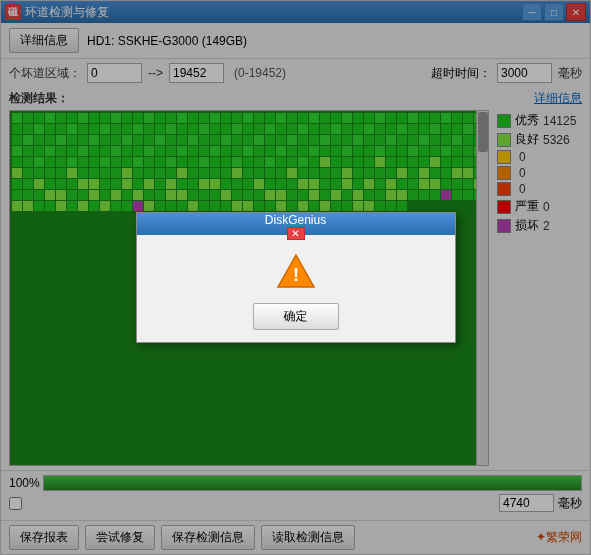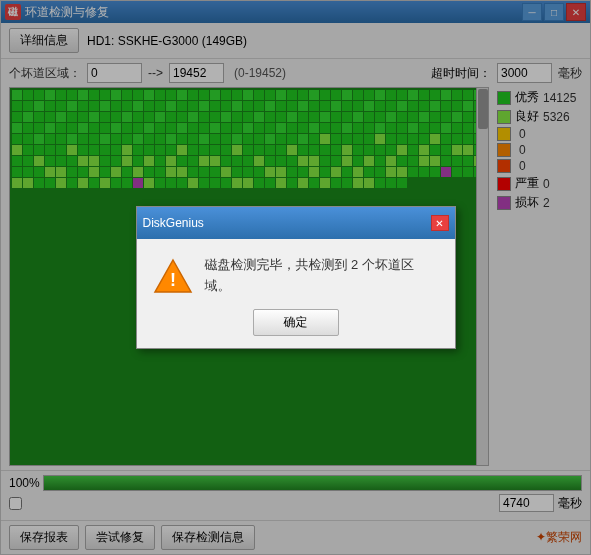--- a/index.html
+++ b/index.html
@@ -305,24 +305,25 @@
     }
     .dialog {
       background: #f0f0f0;
       border: 1px solid #888;
       width: 320px;
       box-shadow: 3px 3px 8px rgba(0,0,0,0.4);
     }
     .dialog-title-bar {
       background: linear-gradient(to bottom, #4a90d9, #2c6fad);
       color: white;
-      height: 32px;
+      height: 22px;
       display: flex;
       align-items: center;
       padding: 0 6px;
+      flex-direction: column;
     }
     .dialog-title-text { flex: 1; font-size: 12px; }
     .dialog-close-btn {
       width: 18px;
       height: 16px;
       background: #e84040;
       border: 1px solid #c03030;
       color: white;
       font-size: 10px;
       display: flex;
@@ -387,20 +388,24 @@
     <input class="range-input" type="text" value="0" style="">
     <span class="range-arrow">--&gt;</span>
     <input class="range-input" type="text" value="19452" style="">
     <span class="range-hint">(0-19452)</span>
     <span class="timeout-label">超时时间：</span>
     <input class="timeout-input" type="text" value="3000" style="">
     <span class="ms-label">毫秒</span>
   </div>
 
 
+  <div class="section-header">
+    <span class="section-title">检测结果：</span>
+    <span class="detail-link">详细信息</span>
+  </div>
 
   <div class="content-area">
 
     <div class="grid-container">
       <div class="grid-canvas" id="grid-canvas">
 
       <div class="grid-cell" style="background: rgb(51, 221, 51);"></div>
           <div class="grid-cell" style="background: rgb(34, 204, 34);"></div>
           <div class="grid-cell" style="background: rgb(34, 204, 34);"></div>
           <div class="grid-cell" style="background: rgb(51, 221, 51);"></div>
@@ -836,37 +841,37 @@
       <input type="checkbox" id="cb-repair" style="">
       <input class="repair-input" type="text" value="4740" style="">
       <span class="ms-label2">毫秒</span>
     </div>
   </div>
 
   <div class="bottom-buttons">
     <button class="btn-bottom">保存报表</button>
     <button class="btn-bottom">尝试修复</button>
     <button class="btn-bottom">保存检测信息</button>
+    <button class="btn-bottom">读取检测信息</button>
     <span class="watermark">
       ✦<span>繁荣网</span>
     </span>
   </div>
 
   <div class="dialog-overlay">
     <div class="dialog">
       <div class="dialog-title-bar">
         <span class="dialog-title-text">DiskGenius</span>
         <div class="dialog-close-btn">✕</div>
       </div>
       <div class="dialog-body">
         <div class="dialog-content-row">
 
           <svg class="warning-icon" viewBox="0 0 40 40" xmlns="http://www.w3.org/2000/svg">
             <polygon points="20,4 38,36 2,36" fill="#ff8800" stroke="#cc6600" stroke-width="1.5"></polygon>
             <text x="20" y="30" text-anchor="middle" font-size="18" font-weight="bold" fill="white">!</text>
           </svg>
-          <span class="dialog-message">磁盘检测完毕，共检测到 2 个坏道区域。</span>
         </div>
         <button class="dialog-ok-btn">确定</button>
       </div>
     </div>
   </div>
 </div>
 
 </body></html>

